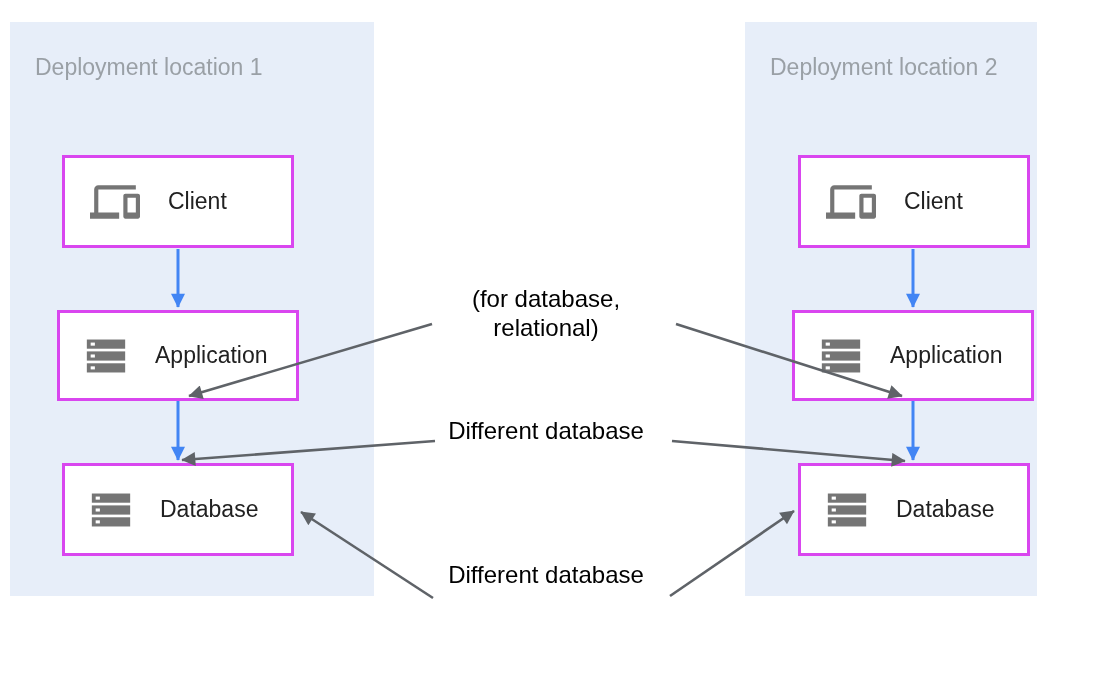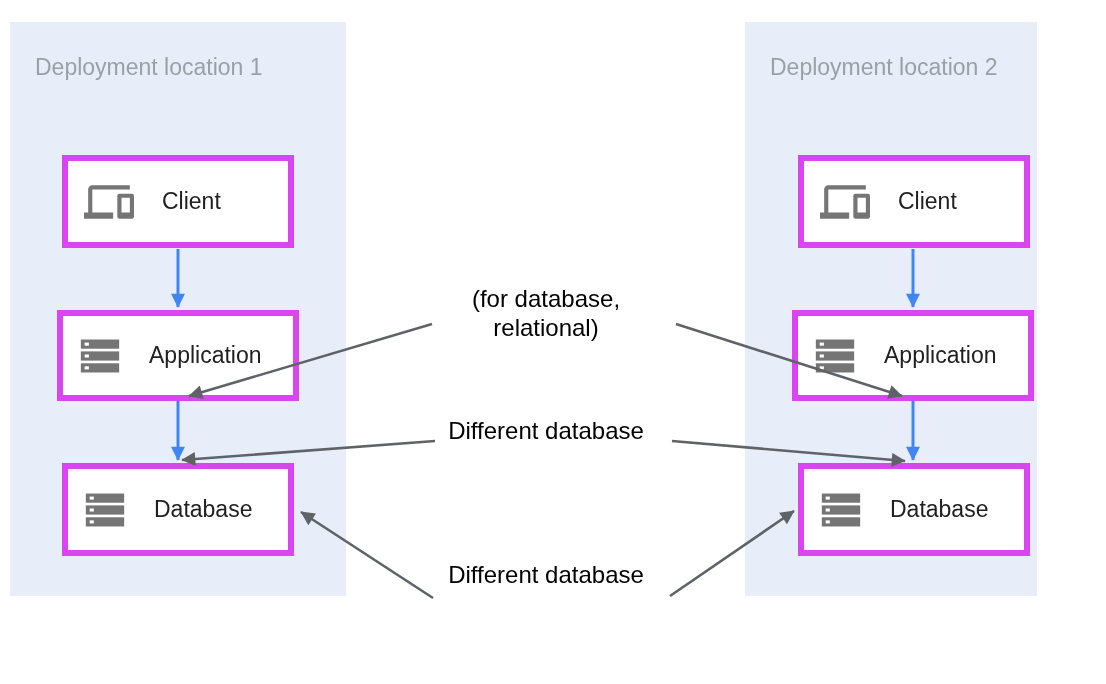--- a/index.html
+++ b/index.html
@@ -10,38 +10,38 @@
     background: #ffffff;
     font-family: "Liberation Sans", sans-serif;
     overflow: hidden;
   }
   .panel {
     position: absolute;
     top: 22px;
     height: 574px;
     background: #e7eef9;
   }
-  .panel-1 { left: 10px;  width: 336px; }
+  .panel-1 { left: 10px;  width: 364px; }
   .panel-2 { left: 745px; width: 292px; }
   .panel-title {
     position: absolute;
     left: 25px;
     top: 32px;
     font-size: 23px;
     color: #9aa0a6;
     white-space: nowrap;
   }
   .node {
     position: absolute;
     background: #ffffff;
-    border: 6px solid #d946ef;
+    border: 3px solid #d946ef;
     box-sizing: border-box;
     display: flex;
     align-items: center;
-    padding-left: 10px;
+    padding-left: 19px;
     gap: 22px;
   }
   .node-label {
     font-size: 23px;
     color: #212121;
     white-space: nowrap;
   }
   .icon { display: flex; align-items: center; }
   .annotation {
     position: absolute;

